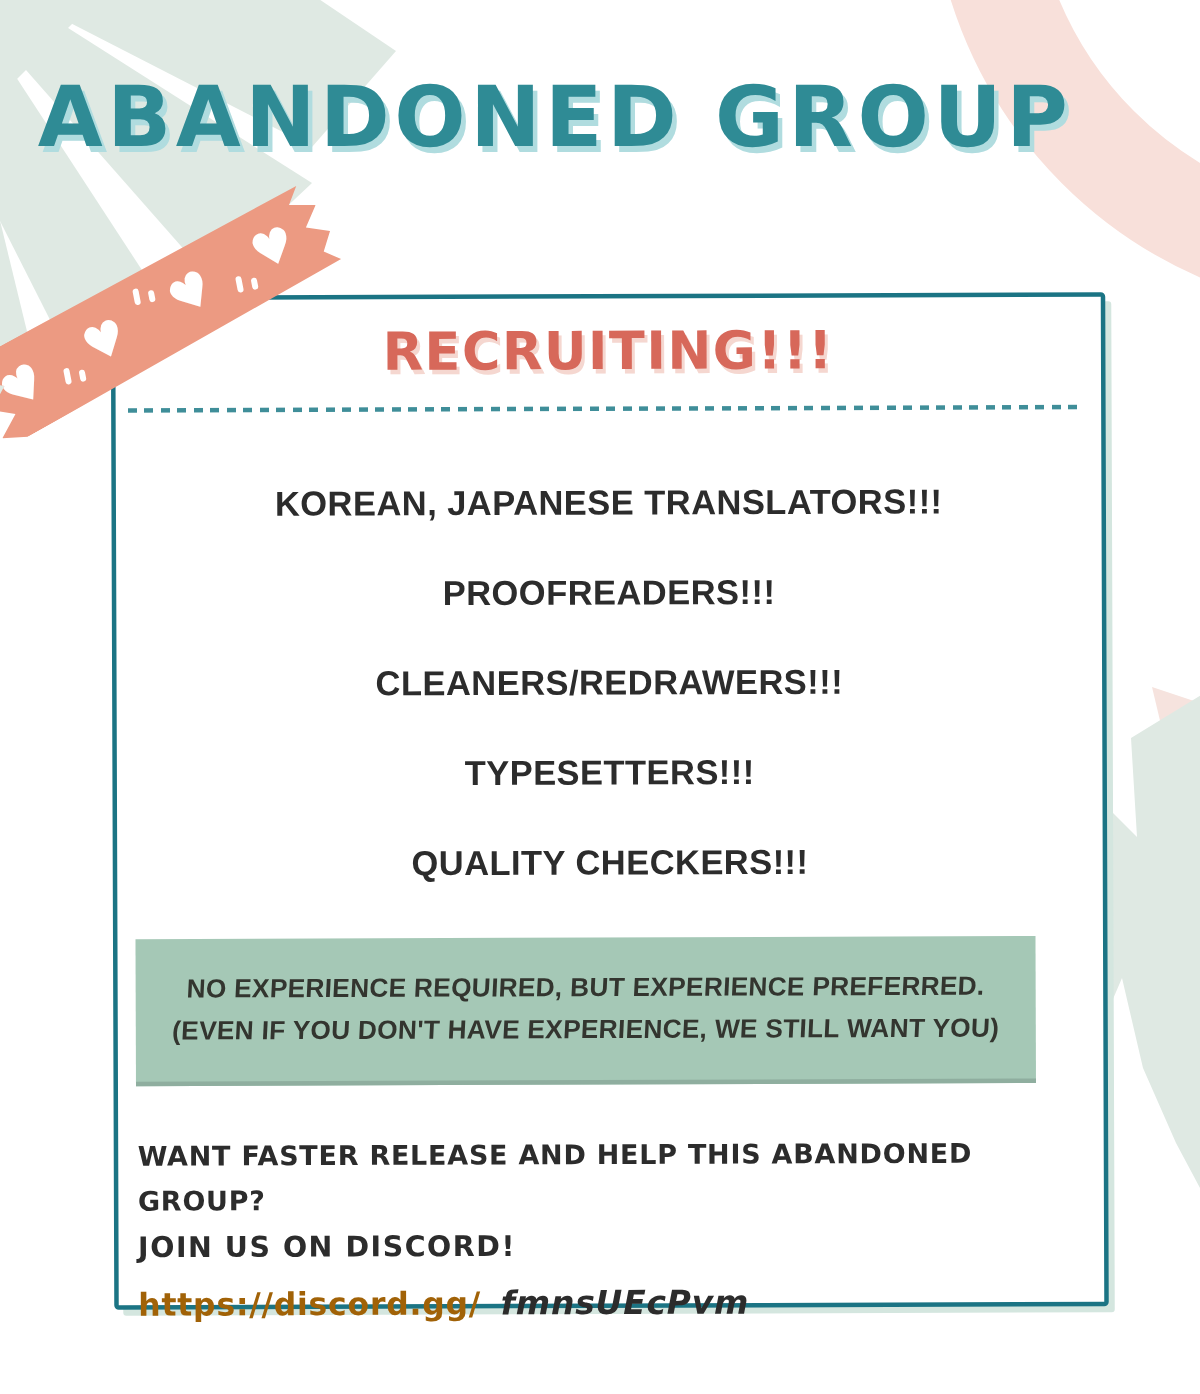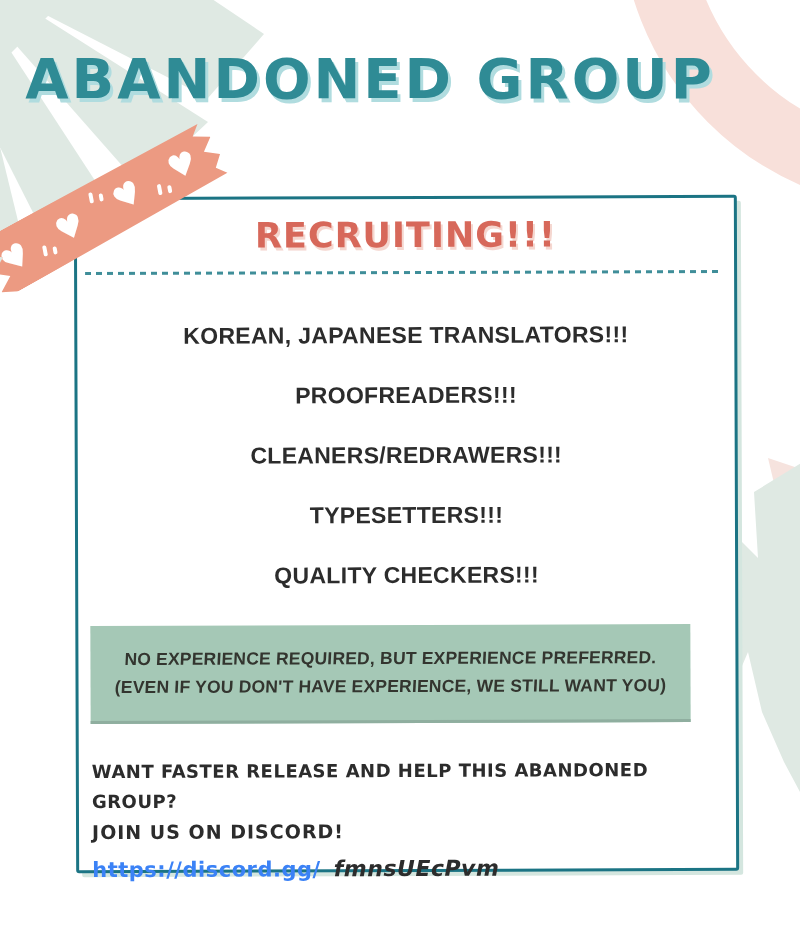--- a/index.html
+++ b/index.html
@@ -100,21 +100,21 @@
   .footer-line1 {
     font-weight:bold; font-size:18px; letter-spacing:0.5px;
     color:#2c2c2c; line-height:30px;
   }
   .footer-line2 {
     font-weight:bold; font-size:19px; letter-spacing:1px;
     color:#2c2c2c; line-height:30px;
   }
   .footer-url { margin-top:6px; line-height:34px; }
   .url-prefix {
-    font-weight:bold; font-size:21px; color:#3b82f6; letter-spacing:0.5px;
+    font-weight:bold; font-size:21px; color:#a16207; letter-spacing:0.5px;
   }
   .invite-code {
     font-weight:bold; font-style:italic; font-size:22px;
     color:#2c2c2c; margin-left:8px; letter-spacing:0.5px;text-align:center;
   }
 </style>
 </head>
 <body>
 
 <div class="pink-sliver"></div>

